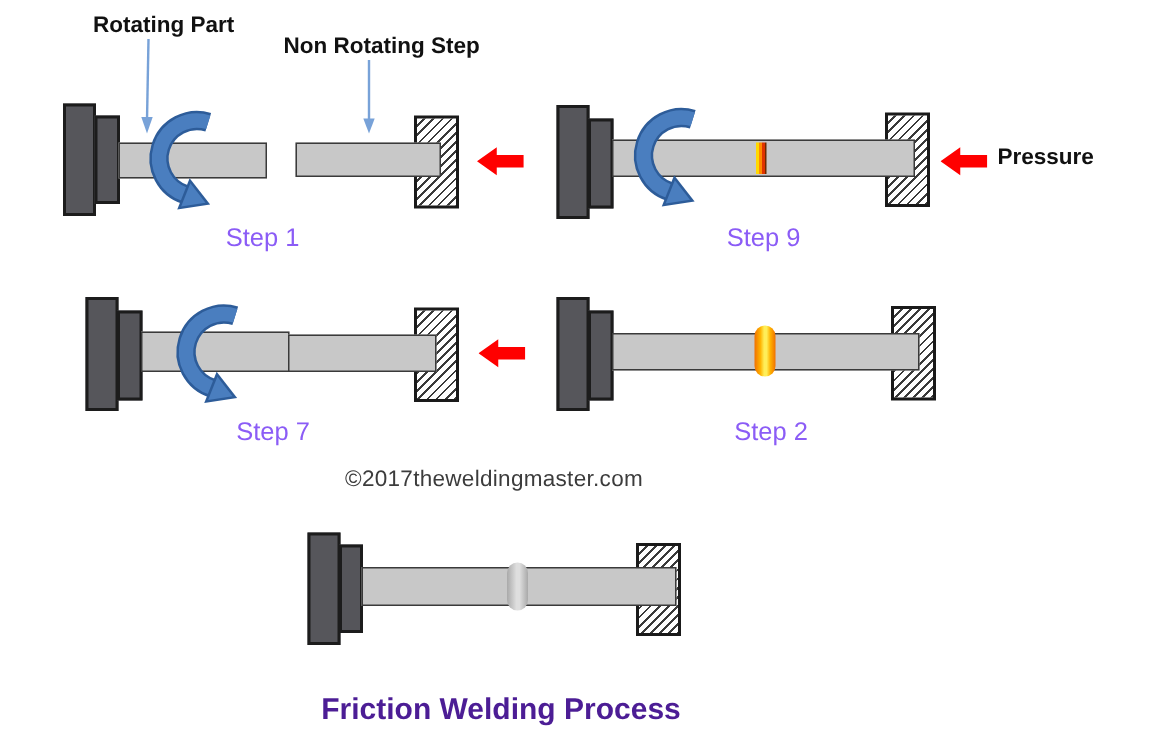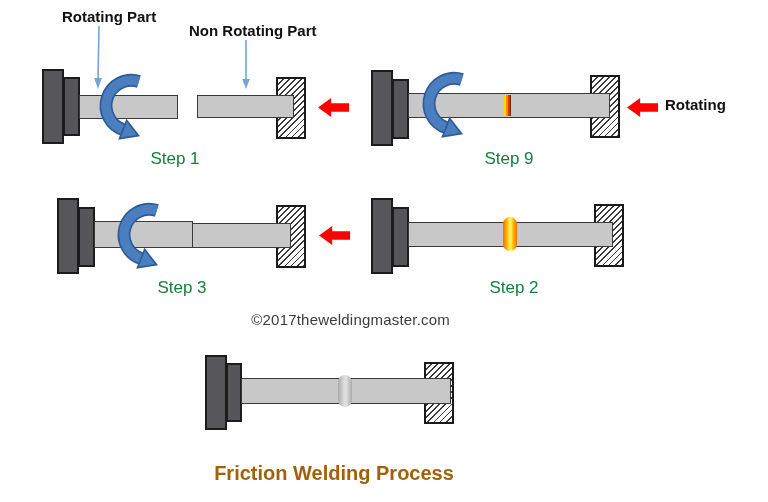--- a/index.html
+++ b/index.html
@@ -26,34 +26,34 @@
   .flash{
     z-index:4;border-radius:7px;
     background:linear-gradient(90deg,#f07000 0%,#ffb300 28%,#ffee58 46%,#ffee58 58%,#ffb300 75%,#f07000 100%);
   }
   .bead{
     z-index:4;border-radius:7px;
     background:linear-gradient(90deg,#a9a9a9 0%,#dedede 45%,#dedede 60%,#a9a9a9 100%);
   }
   
   .lbl{font-weight:bold;font-size:15px;color:#111111;white-space:nowrap;z-index:6;}
-  .cap{font-size:17px;color:#15803d;text-align:center;white-space:nowrap;z-index:6;}
+  .cap{font-size:17px;color:#8b5cf6;text-align:center;white-space:nowrap;z-index:6;}
   .after{font-size:17px;color:#24272e;text-align:center;white-space:nowrap;z-index:6;}
-  .copyright{font-size:15px;color:#3c3c3c;text-align:right;white-space:nowrap;z-index:6;letter-spacing:0.2px;}
-  .title{font-size:20px;font-weight:bold;color:#a16207;text-align:center;white-space:nowrap;z-index:6;}
+  .copyright{font-size:15px;color:#3c3c3c;text-align:left;white-space:nowrap;z-index:6;letter-spacing:0.2px;}
+  .title{font-size:20px;font-weight:bold;color:#4c1d95;text-align:center;white-space:nowrap;z-index:6;}
   svg{display:block;}
   .z5{z-index:5;}
 </style>
 </head>
 <body>
 
 <div class="canvas">
 
   <div class="abs lbl" style="left:62px;top:8px;">Rotating Part</div>
-  <div class="abs lbl" style="left:189px;top:22px;">Non Rotating Part</div>
+  <div class="abs lbl" style="left:189px;top:22px;">Non Rotating Step</div>
 
   <svg class="abs z5" style="left:91px;top:26px;" width="14" height="64" viewBox="0 0 14 64">
     <line x1="8" y1="0" x2="7" y2="54" stroke="#78a2d8" stroke-width="1.6"></line>
     <polygon points="3.2,52 10.8,52 7,63" fill="#78a2d8"></polygon>
   </svg>
 
   <svg class="abs z5" style="left:239px;top:40px;" width="14" height="50" viewBox="0 0 14 50">
     <line x1="7" y1="0" x2="7" y2="41" stroke="#78a2d8" stroke-width="1.6"></line>
     <polygon points="3.2,39 10.8,39 7,49" fill="#78a2d8"></polygon>
   </svg>
@@ -81,38 +81,38 @@
   <div class="abs fix" style="left:590px;top:75px;width:30px;height:63px;"></div>
   <svg class="abs z5" style="left:416px;top:68px;" width="50" height="78" viewBox="0 0 60 92">
     <path d="M55,13 A30,30 0 1 0 37,71" fill="none" stroke="#2d5c99" stroke-width="15.5"></path>
     <path d="M55,13 A30,30 0 1 0 37,71" fill="none" stroke="#4a7ebf" stroke-width="11.5"></path>
     <polygon points="30.2,82.8 40.1,57.7 56.5,78.8" fill="#2d5c99"></polygon>
     <polygon points="33.3,80.3 40.7,61.7 52.8,77.3" fill="#4a7ebf"></polygon>
   </svg>
   <svg class="abs z5" style="left:627px;top:97px;" width="32" height="21" viewBox="0 0 34 22">
     <polygon points="0,11 14,1 14,6.5 33,6.5 33,15.5 14,15.5 14,21" fill="#ff0000"></polygon>
   </svg>
-  <div class="abs lbl" style="left:665px;top:96px;">Rotating</div>
+  <div class="abs lbl" style="left:665px;top:96px;">Pressure</div>
   <div class="abs cap" style="left:454px;top:149px;width:110px;">Step 9</div>
 
   <div class="abs bp" style="left:57px;top:198px;width:22px;height:76px;"></div>
   <div class="abs jaw" style="left:78px;top:207px;width:17px;height:60px;"></div>
   <div class="abs bar" style="left:94px;top:221px;width:99px;height:27px;"></div>
   <div class="abs bar" style="left:192px;top:223px;width:99px;height:25px;"></div>
   <div class="abs fix" style="left:276px;top:205px;width:30px;height:63px;"></div>
   <svg class="abs z5" style="left:111px;top:198px;" width="50" height="80" viewBox="0 0 60 92">
     <path d="M55,13 A30,30 0 1 0 37,71" fill="none" stroke="#2d5c99" stroke-width="15.5"></path>
     <path d="M55,13 A30,30 0 1 0 37,71" fill="none" stroke="#4a7ebf" stroke-width="11.5"></path>
     <polygon points="30.2,82.8 40.1,57.7 56.5,78.8" fill="#2d5c99"></polygon>
     <polygon points="33.3,80.3 40.7,61.7 52.8,77.3" fill="#4a7ebf"></polygon>
   </svg>
   <svg class="abs z5" style="left:319px;top:225px;" width="32" height="21" viewBox="0 0 34 22">
     <polygon points="0,11 14,1 14,6.5 33,6.5 33,15.5 14,15.5 14,21" fill="#ff0000"></polygon>
   </svg>
-  <div class="abs cap" style="left:127px;top:278px;width:110px;">Step 3</div>
+  <div class="abs cap" style="left:127px;top:278px;width:110px;">Step 7</div>
 
   <div class="abs bp" style="left:371px;top:198px;width:22px;height:76px;"></div>
   <div class="abs jaw" style="left:392px;top:207px;width:17px;height:60px;"></div>
   <div class="abs bar" style="left:408px;top:222px;width:205px;height:25px;"></div>
   <div class="abs flash" style="left:503px;top:217px;width:14px;height:34px;"></div>
   <div class="abs fix" style="left:594px;top:204px;width:30px;height:63px;"></div>
   <div class="abs cap" style="left:459px;top:278px;width:110px;">Step 2</div>
 
   <div class="abs copyright" style="left:230px;top:311px;width:220px;">©2017theweldingmaster.com</div>
 

